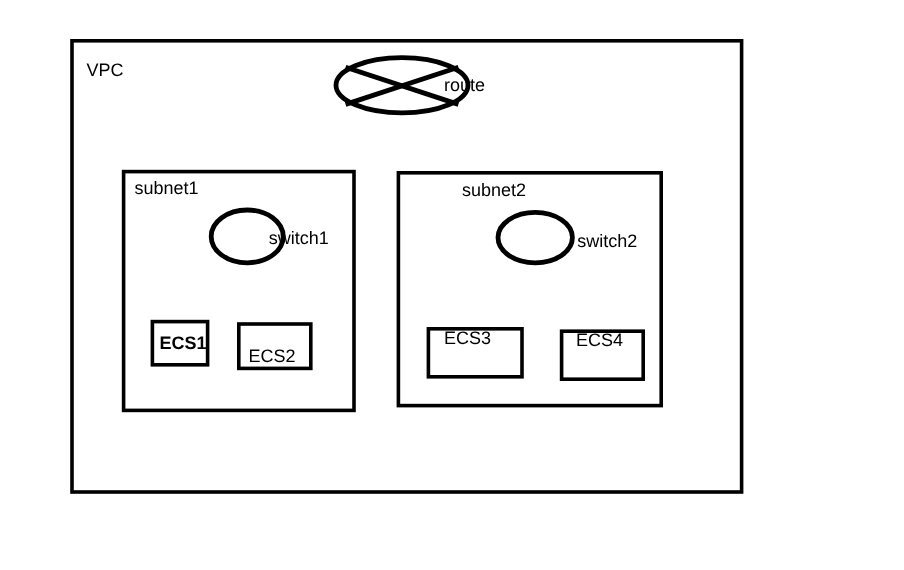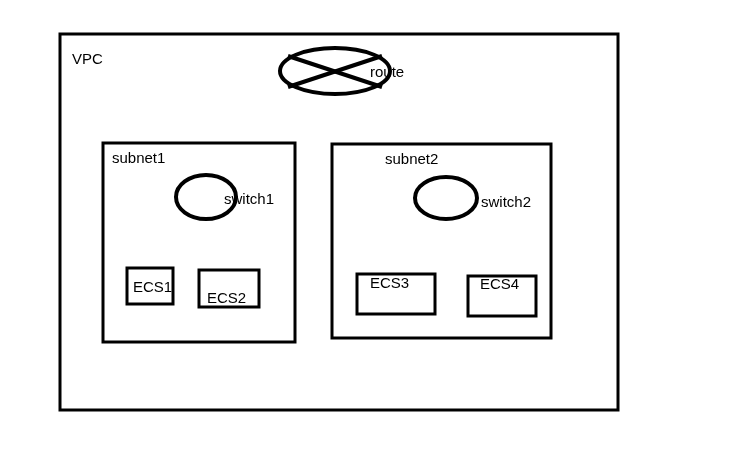--- a/index.html
+++ b/index.html
@@ -28,21 +28,21 @@
     font-family: "Liberation Sans", sans-serif;
     font-size: 15px;
     line-height: 1;
     white-space: nowrap;
     user-select: none;
   }
   .lbl-vpc      { left: 72px;  top: 51px;  }
   .lbl-route    { left: 370px; top: 64px;  }
   .lbl-subnet1  { left: 112px; top: 150px; }
   .lbl-switch1  { left: 224px; top: 191px; }
-  .lbl-ecs1     { left: 133px; top: 279px; }
+  .lbl-ecs1     { left: 133px; top: 279px; font-weight: bold; }
   .lbl-ecs2     { left: 207px; top: 290px; }
   .lbl-subnet2  { left: 341px; top: 151px; margin-left: 44px; }
   .lbl-switch2  { left: 481px; top: 194px; }
   .lbl-ecs3     { left: 370px; top: 275px; }
   .lbl-ecs4     { left: 480px; top: 276px; }
 </style>
 </head>
 <body>
 
 <div id="canvas">

